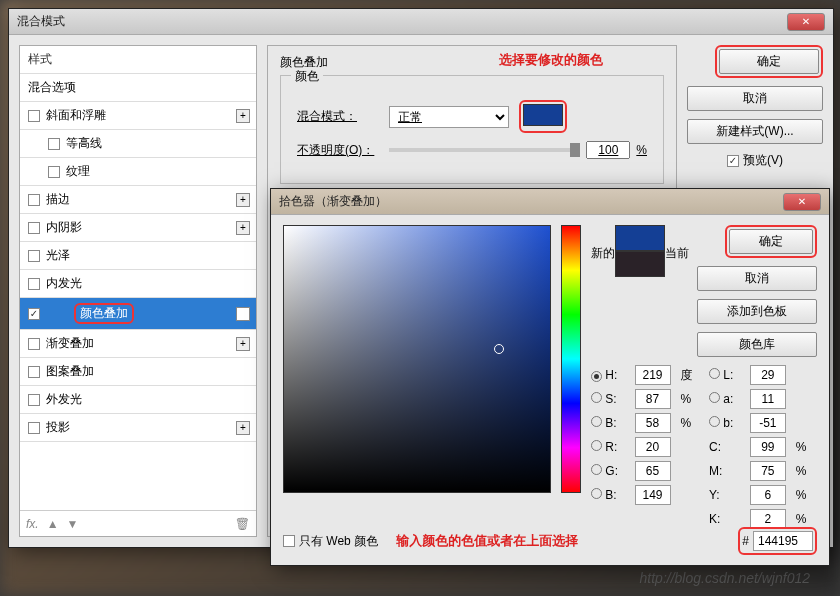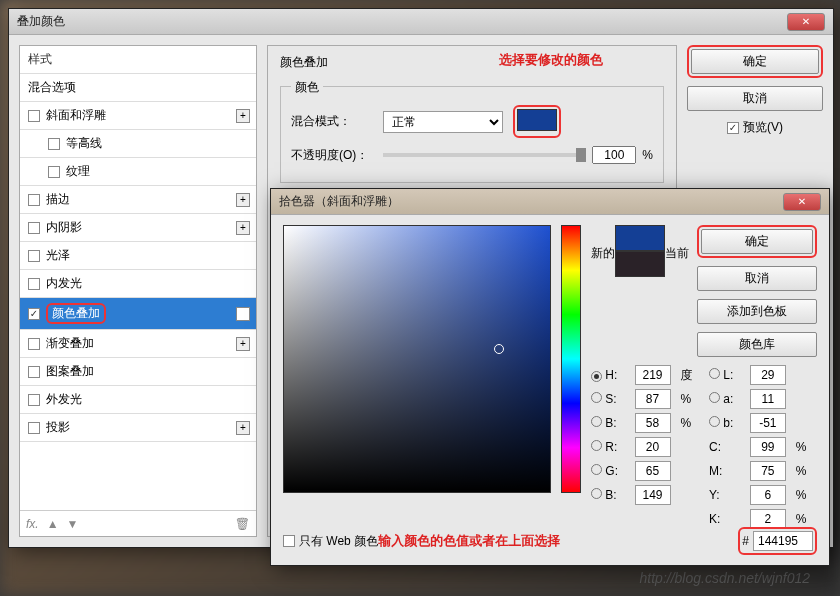--- a/index.html
+++ b/index.html
@@ -22,65 +22,65 @@
 .style-row.header { font-weight: normal; color: #333; }
 .style-row.indent { padding-left: 28px; }
 .style-row.selected { background: #2d7dd2; color: #fff; }
 .style-row .plus { position: absolute; right: 6px; width: 14px; height: 14px; border: 1px solid #888; background: #eee; display: flex; align-items: center; justify-content: center; font-size: 10px; }
 .style-row.selected .plus { background: #fff; }
 .cbx { width: 12px; height: 12px; border: 1px solid #888; background: #fff; display: inline-flex; align-items: center; justify-content: center; font-size: 10px; color: #333; }
 .styles-footer { height: 26px; border-top: 1px solid #ccc; display: flex; align-items: center; padding: 0 6px; gap: 8px; color: #888; }
 
 .center-panel { flex: 1; border: 1px solid #aaa; padding: 8px 12px; background: #e8e8e8; }
 .center-panel .section-title { margin-bottom: 4px; }
-.grp { border: 1px solid #bbb; padding: 10px; position: relative; margin-top: 15px; }
+.grp { border: 1px solid #bbb; padding: 16px; position: relative; margin-top: 4px; text-decoration: underline; }
 .grp-label { position: absolute; top: -8px; left: 10px; background: #e8e8e8; padding: 0 4px; }
 .frow { display: flex; align-items: center; gap: 6px; margin: 8px 0; }
 .lbl-r { min-width: 86px; }
 select, input[type=text] { border: 1px solid #999; background: #fff; padding: 2px 4px; font-size: 12px; }
 .swatch { width: 40px; height: 22px; border: 1px solid #333; background: #143f95; }
 .slider { flex: 1; height: 4px; background: #ccc; position: relative; }
 .slider .thumb { position: absolute; right: 0; top: -5px; width: 10px; height: 14px; background: #888; }
 .num-input { width: 44px; text-align: center; }
 .btn { border: 1px solid #888; background: linear-gradient(#fafafa,#e0e0e0); padding: 3px 10px; border-radius: 2px; cursor: pointer; display: inline-block; text-align: center; }
 .btn.wide { width: 118px; }
-.highlight-red { border: 2px solid #e33; border-radius: 6px; padding: 2px; }
+.highlight-red { border: 2px solid #e33; border-radius: 6px; padding: 2px; margin-left: 28px; }
 .annotation { color: #d22; font-weight: bold; font-size: 13px; }
 
 .right-panel { width: 136px; display: flex; flex-direction: column; gap: 8px; }
 .right-panel .btn { width: 100%; }
 
 
 .dlg-cp { left: 270px; top: 188px; width: 560px; height: 378px; }
 .dlg-cp .titlebar { background: linear-gradient(#d4c8b8,#c0b4a0); }
 .cp-body { padding: 10px 12px; display: flex; gap: 10px; height: calc(100% - 26px); position: relative; }
 .sv-field { width: 268px; height: 268px; background: linear-gradient(to bottom, transparent, #000), linear-gradient(to right, #fff, #1e50d0); position: relative; border: 1px solid #333; }
 .sv-cursor { position: absolute; width: 10px; height: 10px; border: 1px solid #fff; border-radius: 50%; left: 210px; top: 118px; }
 .hue-strip { width: 20px; height: 268px; background: linear-gradient(to bottom, #f00, #ff0, #0f0, #0ff, #00f, #f0f, #f00); border: 1px solid #333; }
 .cp-mid { display: flex; flex-direction: row; align-items: center; }
 .newcur { width: 50px; margin-bottom: 4px; }
 .newcur .half { height: 26px; border: 1px solid #333; }
 .cp-fields { display: grid; grid-template-columns: auto 40px auto auto 40px auto; gap: 4px 6px; align-items: center; margin-top: 8px; }
 .radio { width: 11px; height: 11px; border: 1px solid #777; border-radius: 50%; display: inline-flex; align-items: center; justify-content: center; }
 .radio.on::after { content: ""; width: 5px; height: 5px; background: #333; border-radius: 50%; }
 .cp-right { width: 120px; display: flex; flex-direction: column; gap: 8px; }
 .cp-right .btn { width: 100%; }
-.cp-bottom { position: absolute; bottom: 10px; left: 12px; right: 12px; display: flex; align-items: center; gap: 0; }
+.cp-bottom { position: absolute; bottom: 10px; left: 12px; right: 12px; display: flex; align-items: center; gap: 18px; }
 .hex-wrap { display: inline-flex; align-items: center; gap: 4px; }
 .cp-fields .fi { width: 36px; text-align: center; }
 </style>
 </head>
 <body>
 
 <div class="bg-blur"></div>
 <div class="watermark">http://blog.csdn.net/wjnf012</div>
 
 <div class="dlg dlg-ls">
   <div class="titlebar">
-    <span class="title">叠加颜色</span>
+    <span class="title">混合模式</span>
     <span class="winbtn close">✕</span>
   </div>
   <div class="dlg-body">
     <div class="styles-panel">
       <div class="styles-list" id="styles-list">
           <div class="style-row header">样式</div>
           <div class="style-row">混合选项</div>
           <div class="style-row">
             <span class="cbx"></span>
             <span>斜面和浮雕</span>
@@ -170,31 +170,32 @@
       </div>
       <div class="frow" style="justify-content:center; gap:14px; margin-top:18px">
         <span class="btn wide">设置为默认值</span>
         <span class="btn wide">复位为默认值</span>
       </div>
     </div>
 
     <div class="right-panel">
       <span class="highlight-red"><span class="btn">确定</span></span>
       <span class="btn">取消</span>
+      <span class="btn">新建样式(W)...</span>
       <label style="display:flex;align-items:center;gap:4px;justify-content:center">
         <span class="cbx">✓</span>
           <span>预览(V)</span>
       </label>
     </div>
   </div>
 </div>
 
 <div class="dlg dlg-cp">
   <div class="titlebar">
-    <span class="title">拾色器（斜面和浮雕）</span>
+    <span class="title">拾色器（渐变叠加）</span>
     <span class="winbtn close">✕</span>
   </div>
   <div class="cp-body">
     <div class="sv-field">
         <div class="sv-cursor"></div>
       </div>
     <div class="hue-strip"></div>
     <div style="flex:1; display:flex; gap:8px;">
       <div style="flex:1">
         <div style="display:flex; gap:8px; align-items:flex-start">

